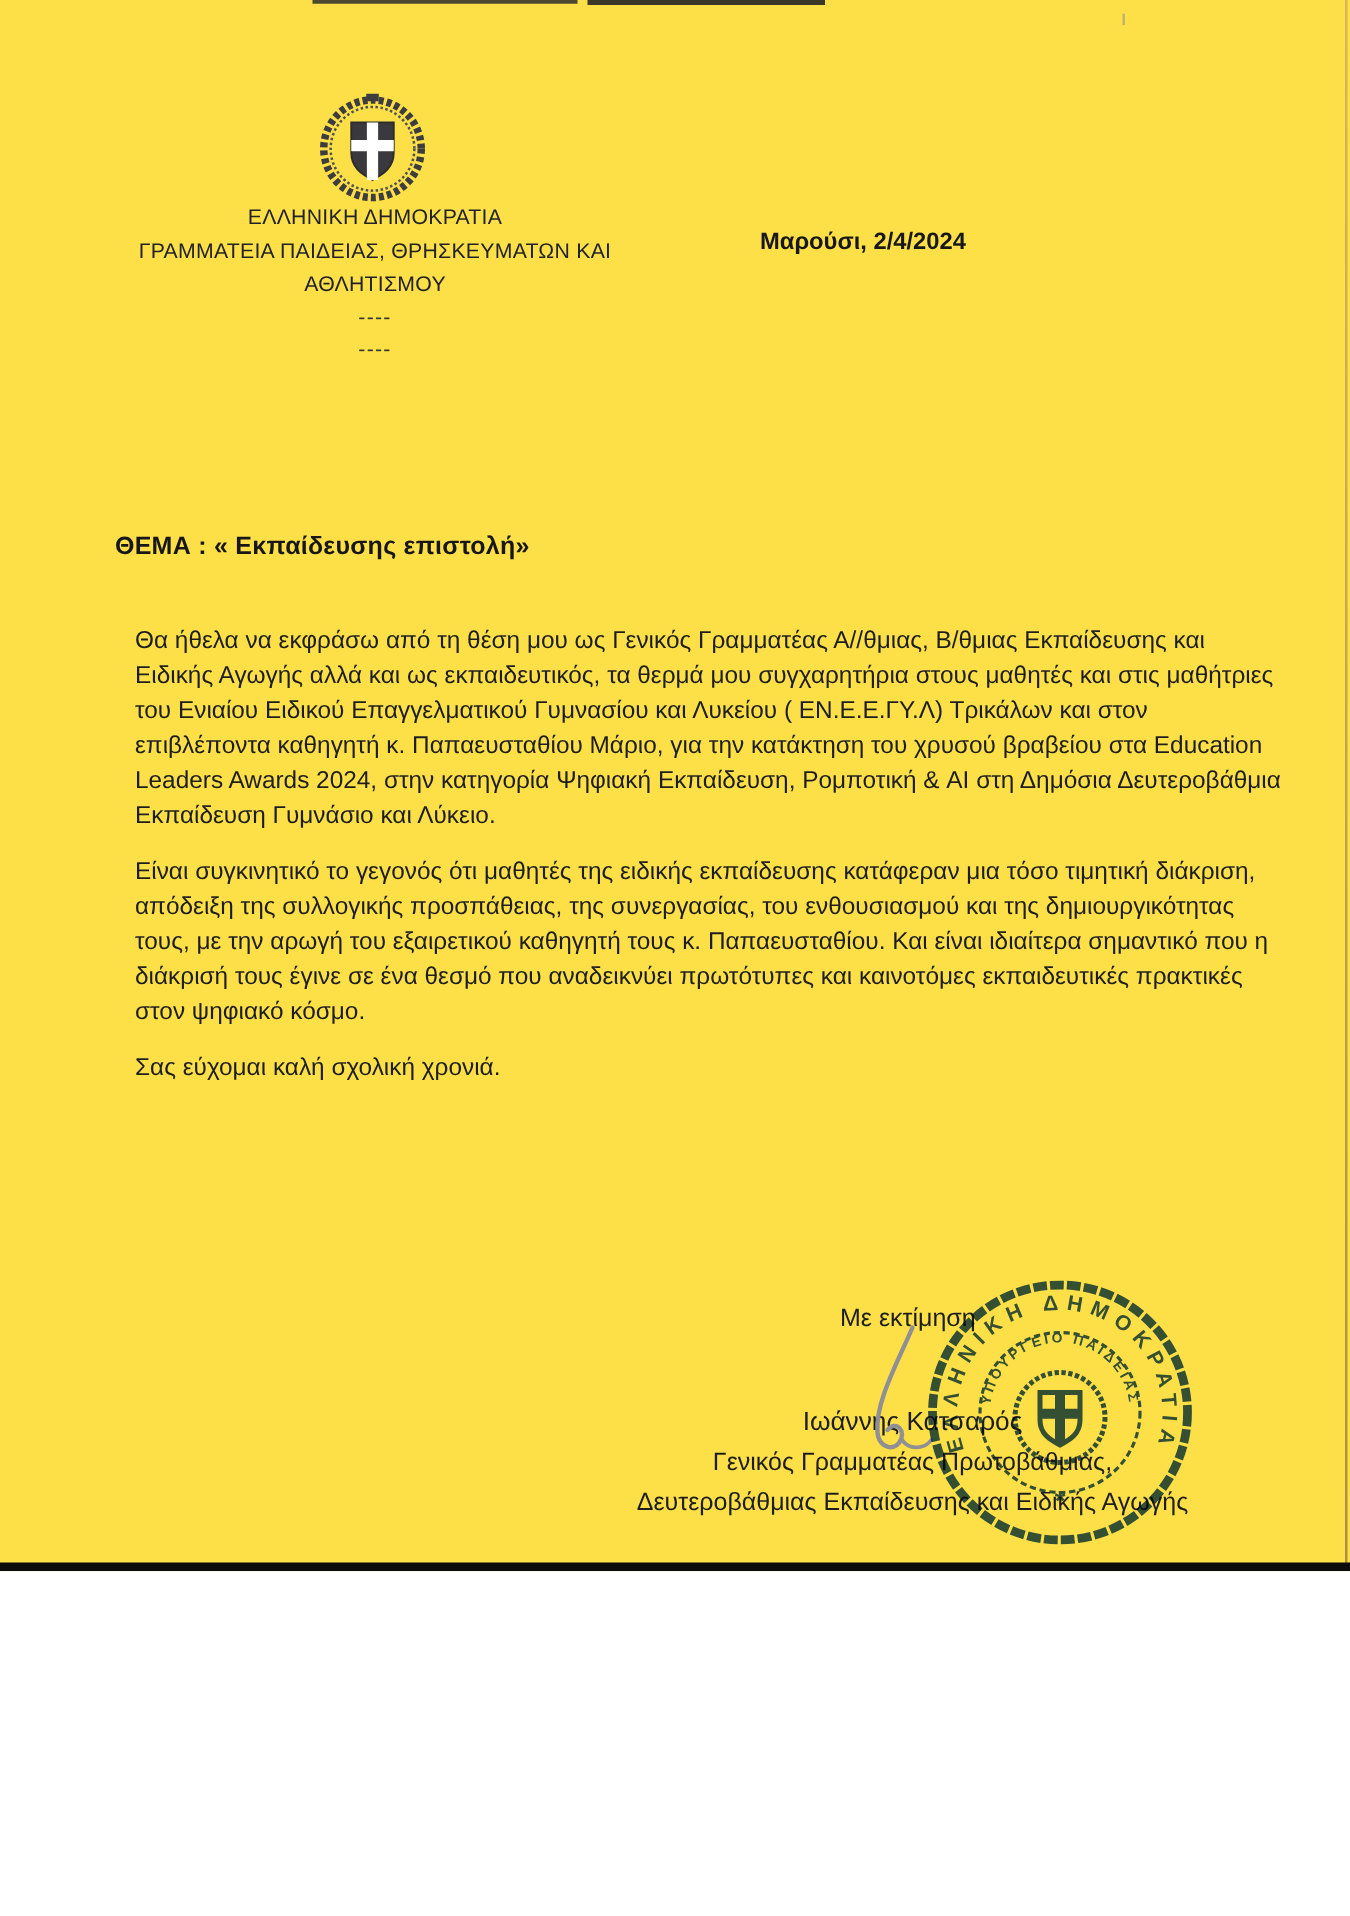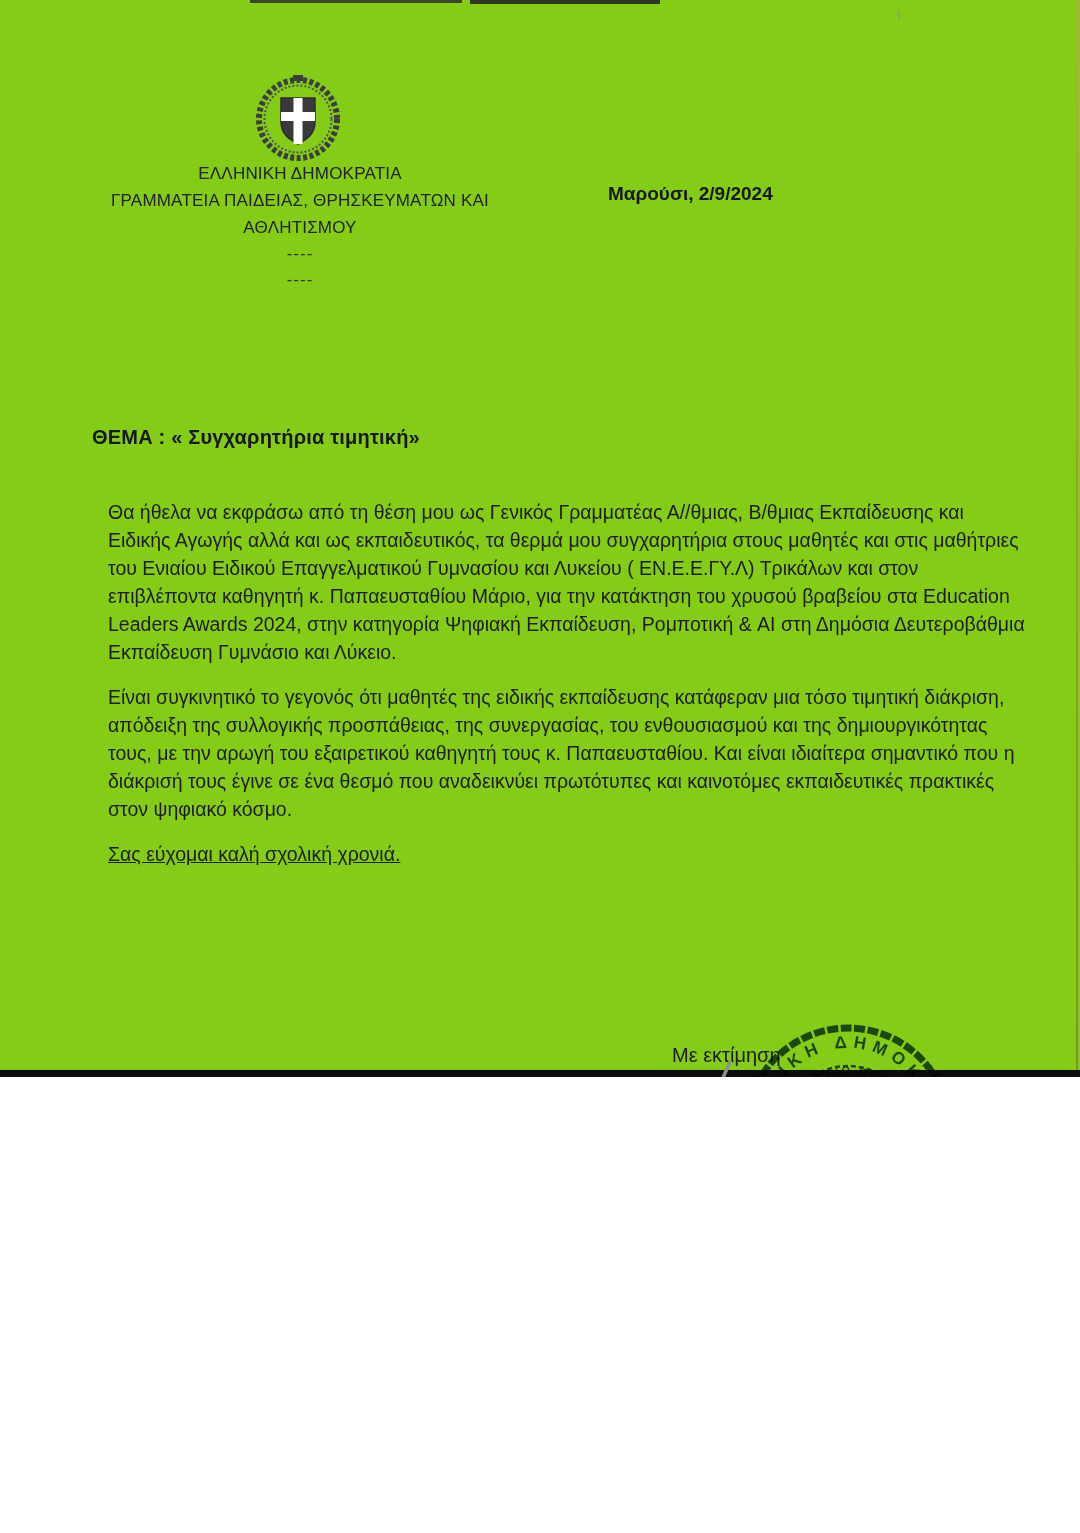--- a/index.html
+++ b/index.html
@@ -1,17 +1,17 @@
 <!DOCTYPE html>
 <html><head>
 <meta charset="utf-8">
 <style>
   html,body{margin:0;padding:0;background:#ffffff;}
   .page{
-    position:relative;width:1080px;height:1077px;background:#84cc16;
+    position:relative;width:1080px;height:1257px;background:#fde047;
     font-family:"Liberation Sans","DejaVu Sans",sans-serif;
     color:#1c1c1e;overflow:hidden;
   }
   
   .scan-top-1{position:absolute;left:250px;top:0;width:212px;height:3px;background:#2e2e2e;opacity:.85;}
   .scan-top-2{position:absolute;left:470px;top:0;width:190px;height:4px;background:#262626;opacity:.9;}
   .scan-top-mark{position:absolute;left:898px;top:11px;width:2px;height:9px;background:#8f8f8f;opacity:.55;}
   .scan-right-edge{position:absolute;right:2px;top:0;width:2px;height:1533px;
     background:linear-gradient(#c49a66,#8a6a48 60%,#6e4f38);opacity:.6;}
   .scan-bottom-bar{position:absolute;left:0;bottom:0;width:1080px;height:7px;background:#0b0b0b;}
@@ -23,21 +23,21 @@
   .header-sep{letter-spacing:1px;color:#333;line-height:26px;}
   .emblem{position:absolute;left:243px;top:72px;width:110px;height:94px;}
   .date-line{position:absolute;left:608px;top:183px;font-size:19px;font-weight:bold;color:#18181b;}
 
   
   .subject{position:absolute;left:92px;top:426px;font-size:20px;font-weight:bold;color:#17171a;letter-spacing:.2px;}
 
   
   .body-text{position:absolute;left:108px;top:498px;width:918px;font-size:19.5px;line-height:28px;color:#1d1d20;}
   .body-text p{margin:0 0 17px 0;}
-  .body-text p.closing{text-decoration:underline;}
+  .body-text p.closing{}
 
   
   .sig-salutation{position:absolute;left:672px;top:1044px;font-size:20px;color:#1d1d20;}
   .sig-name{position:absolute;left:460px;top:1126px;width:540px;text-align:center;font-size:21px;color:#1d1d20;}
   .sig-title-1{position:absolute;left:460px;top:1159px;width:540px;text-align:center;font-size:20px;color:#1d1d20;}
   .sig-title-2{position:absolute;left:430px;top:1191px;width:600px;text-align:center;font-size:20px;color:#1d1d20;}
   .sig-stroke{position:absolute;left:666px;top:1056px;width:92px;height:112px;}
 
   
   .stamp{position:absolute;left:740px;top:1022px;width:216px;height:216px;
@@ -65,23 +65,23 @@
     <rect x="38" y="40" width="34" height="9" fill="#ffffff"></rect>
   </svg>
 
   <div class="header-block">
     <div>ΕΛΛΗΝΙΚΗ ΔΗΜΟΚΡΑΤΙΑ</div>
     <div>ΓΡΑΜΜΑΤΕΙΑ ΠΑΙΔΕΙΑΣ, ΘΡΗΣΚΕΥΜΑΤΩΝ ΚΑΙ ΑΘΛΗΤΙΣΜΟΥ</div>
     <div class="header-sep">----</div>
     <div class="header-sep">----</div>
   </div>
 
-  <div class="date-line">Μαρούσι, 2/9/2024</div>
+  <div class="date-line">Μαρούσι, 2/4/2024</div>
 
-  <div class="subject">ΘΕΜΑ : « Συγχαρητήρια τιμητική»</div>
+  <div class="subject">ΘΕΜΑ : « Εκπαίδευσης επιστολή»</div>
 
   <div class="body-text">
     <p>Θα ήθελα να εκφράσω από τη θέση μου ως Γενικός Γραμματέας Α//θμιας, Β/θμιας Εκπαίδευσης και Ειδικής Αγωγής αλλά και ως εκπαιδευτικός, τα θερμά μου συγχαρητήρια στους μαθητές και  στις μαθήτριες του Ενιαίου Ειδικού Επαγγελματικού Γυμνασίου και Λυκείου ( ΕΝ.Ε.Ε.ΓΥ.Λ) Τρικάλων  και στον επιβλέποντα καθηγητή κ. Παπαευσταθίου Μάριο, για την κατάκτηση του χρυσού βραβείου στα Education Leaders Awards 2024, στην κατηγορία Ψηφιακή Εκπαίδευση, Ρομποτική &amp; AI στη Δημόσια Δευτεροβάθμια Εκπαίδευση Γυμνάσιο και Λύκειο.</p>
     <p>Είναι συγκινητικό το γεγονός ότι μαθητές της ειδικής εκπαίδευσης κατάφεραν  μια τόσο τιμητική διάκριση, απόδειξη της συλλογικής προσπάθειας, της συνεργασίας, του ενθουσιασμού και της δημιουργικότητας τους, με την αρωγή του εξαιρετικού καθηγητή τους κ. Παπαευσταθίου. Και είναι ιδιαίτερα σημαντικό που η διάκρισή τους έγινε σε ένα θεσμό που αναδεικνύει πρωτότυπες και καινοτόμες εκπαιδευτικές πρακτικές στον ψηφιακό κόσμο.</p>
     <p class="closing">Σας εύχομαι καλή σχολική χρονιά.</p>
   </div>
 
   <div class="sig-salutation">Με εκτίμηση</div>
   <div class="sig-name">Ιωάννης Κατσαρός</div>
   <div class="sig-title-1">Γενικός Γραμματέας Πρωτοβάθμιας,</div>

